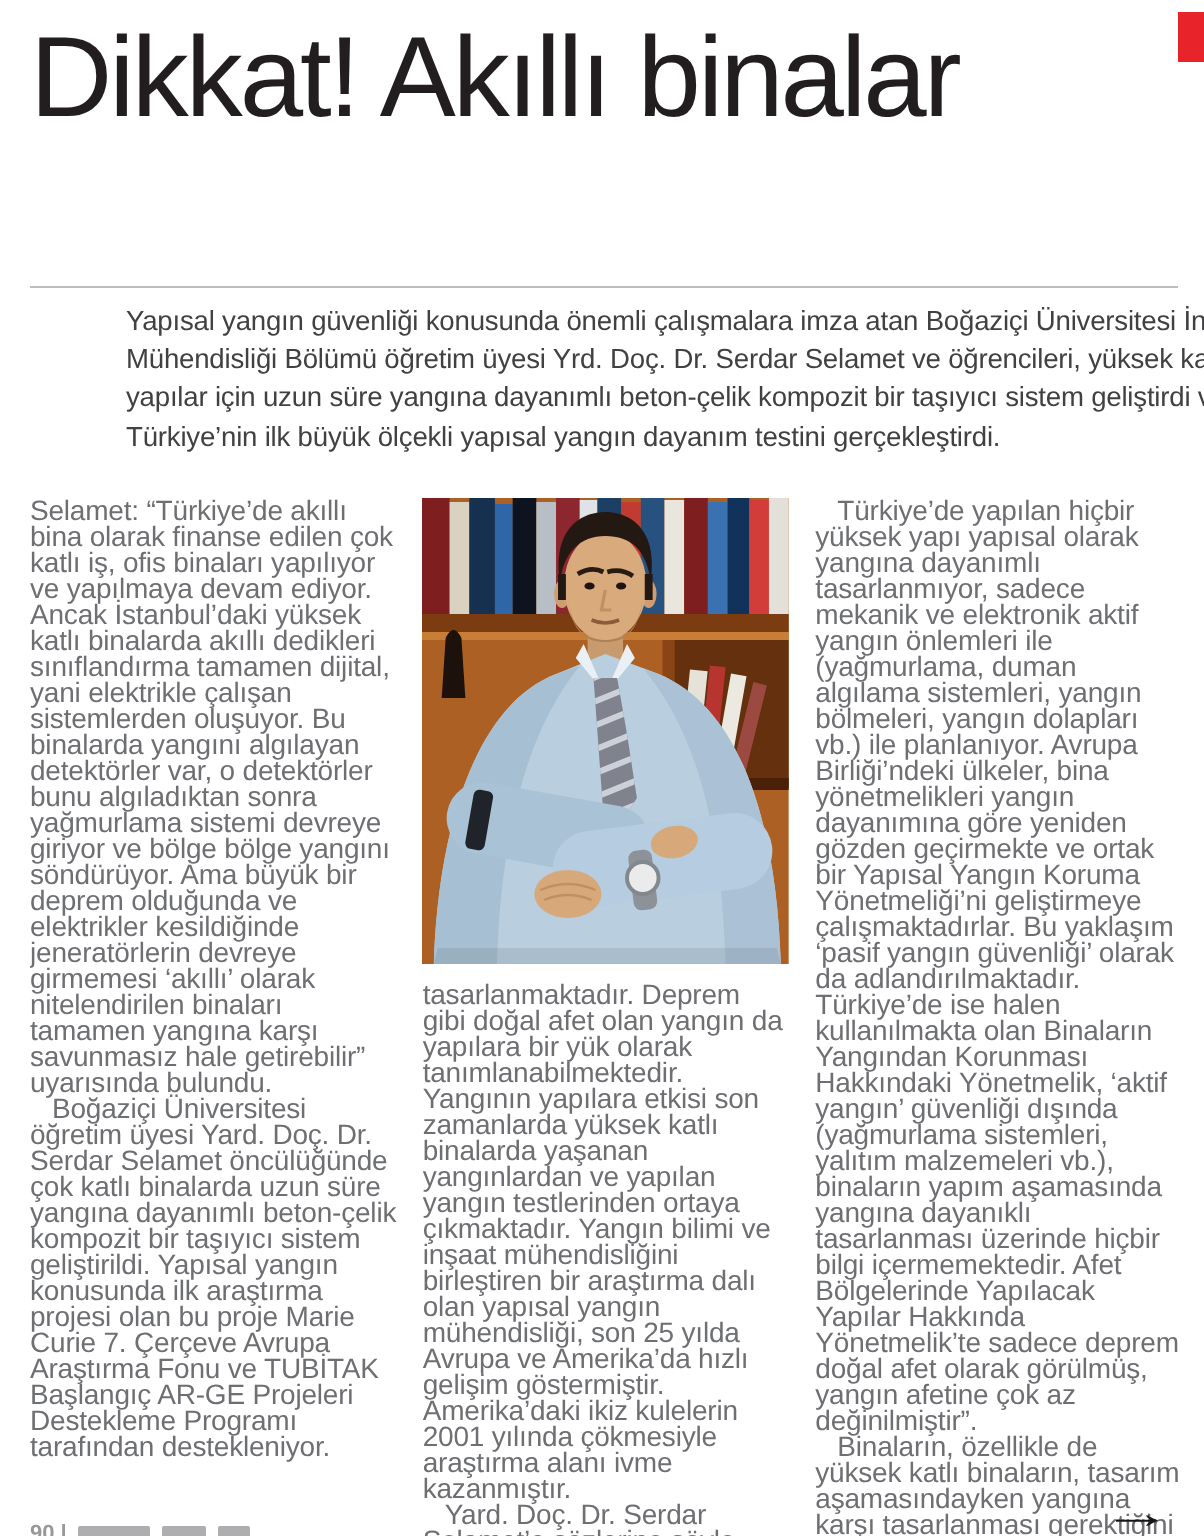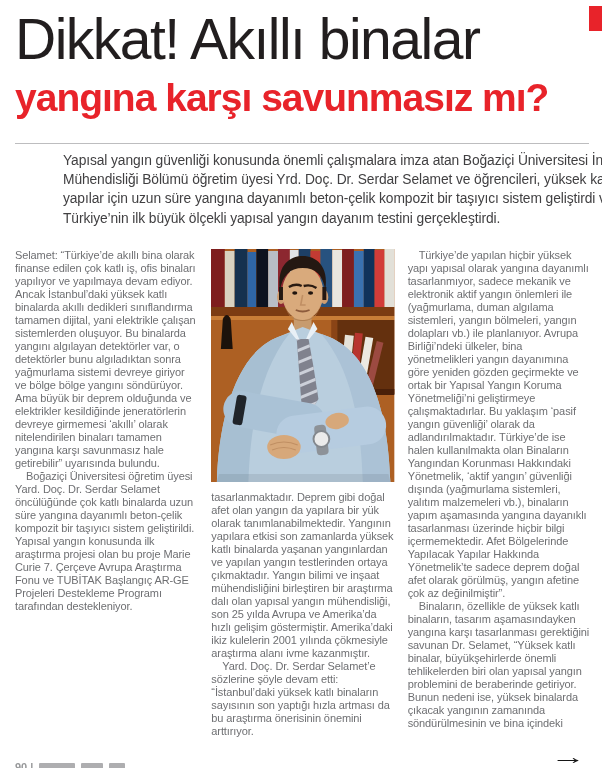--- a/index.html
+++ b/index.html
@@ -23,21 +23,21 @@
 
   .lead {
     position:absolute; left:15px; top:151px; width:576px;
     font-size:13.8px; line-height:19.2px; font-weight:400; color:#414042; letter-spacing:-0.1px;margin-left:48px;
   }
 
   .columns {
     position:absolute; left:15px; right:11px; top:249px; bottom:0;
     display:flex; gap:13px; overflow:hidden;
   }
-  .col { flex:1 1 0; font-size:11px; line-height:13px; color:#6e6f72; letter-spacing:-0.1px; }
+  .col { flex:1 1 0; font-size:14px; line-height:13px; color:#6e6f72; letter-spacing:-0.1px; }
   .col p { margin:0; }
   .col p.indent { text-indent:11px; }
 
   .photo-frame { width:100%; height:233px; margin-bottom:9px; overflow:hidden; }
   .photo-frame svg { display:block; width:100%; height:233px; }
 
   .page-footer {
     position:absolute; left:15px; bottom:-7px; height:16px;
     display:flex; align-items:center; gap:6px;
     color:#97989a; font-size:11px; font-weight:700;
@@ -52,21 +52,20 @@
   }
 </style>
 </head>
 <body>
 
 <div class="page">
 
   <div class="corner-tab"></div>
 
   <h1 class="headline-black">Dikkat! Akıllı binalar</h1>
-  <h2 class="headline-red">yangına karşı savunmasız mı?</h2>
 
   <div class="rule"></div>
 
   <p class="lead">Yapısal yangın güvenliği konusunda önemli çalışmalara imza atan Boğaziçi Üniversitesi İnşaat Mühendisliği Bölümü öğretim üyesi Yrd. Doç. Dr. Serdar Selamet ve öğrencileri, yüksek katlı yapılar için uzun süre yangına dayanımlı beton-çelik kompozit bir taşıyıcı sistem geliştirdi ve Türkiye’nin ilk büyük ölçekli yapısal yangın dayanım testini gerçekleştirdi.</p>
 
   <div class="columns">
 
     <div class="col">
       <p>Selamet: “Türkiye’de akıllı bina olarak finanse edilen çok katlı iş, ofis binaları yapılıyor ve yapılmaya devam ediyor. Ancak İstanbul’daki yüksek katlı binalarda akıllı dedikleri sınıflandırma tamamen dijital, yani elektrikle çalışan sistemlerden oluşuyor. Bu binalarda yangını algılayan detektörler var, o detektörler bunu algıladıktan sonra yağmurlama sistemi devreye giriyor ve bölge bölge yangını söndürüyor. Ama büyük bir deprem olduğunda ve elektrikler kesildiğinde jeneratörlerin devreye girmemesi ‘akıllı’ olarak nitelendirilen binaları tamamen yangına karşı savunmasız hale getirebilir” uyarısında bulundu.</p>
       <p class="indent">Boğaziçi Üniversitesi öğretim üyesi Yard. Doç. Dr. Serdar Selamet öncülüğünde çok katlı binalarda uzun süre yangına dayanımlı beton-çelik kompozit bir taşıyıcı sistem geliştirildi. Yapısal yangın konusunda ilk araştırma projesi olan bu proje Marie Curie 7. Çerçeve Avrupa Araştırma Fonu ve TUBİTAK Başlangıç AR-GE Projeleri Destekleme Programı tarafından destekleniyor.</p>

